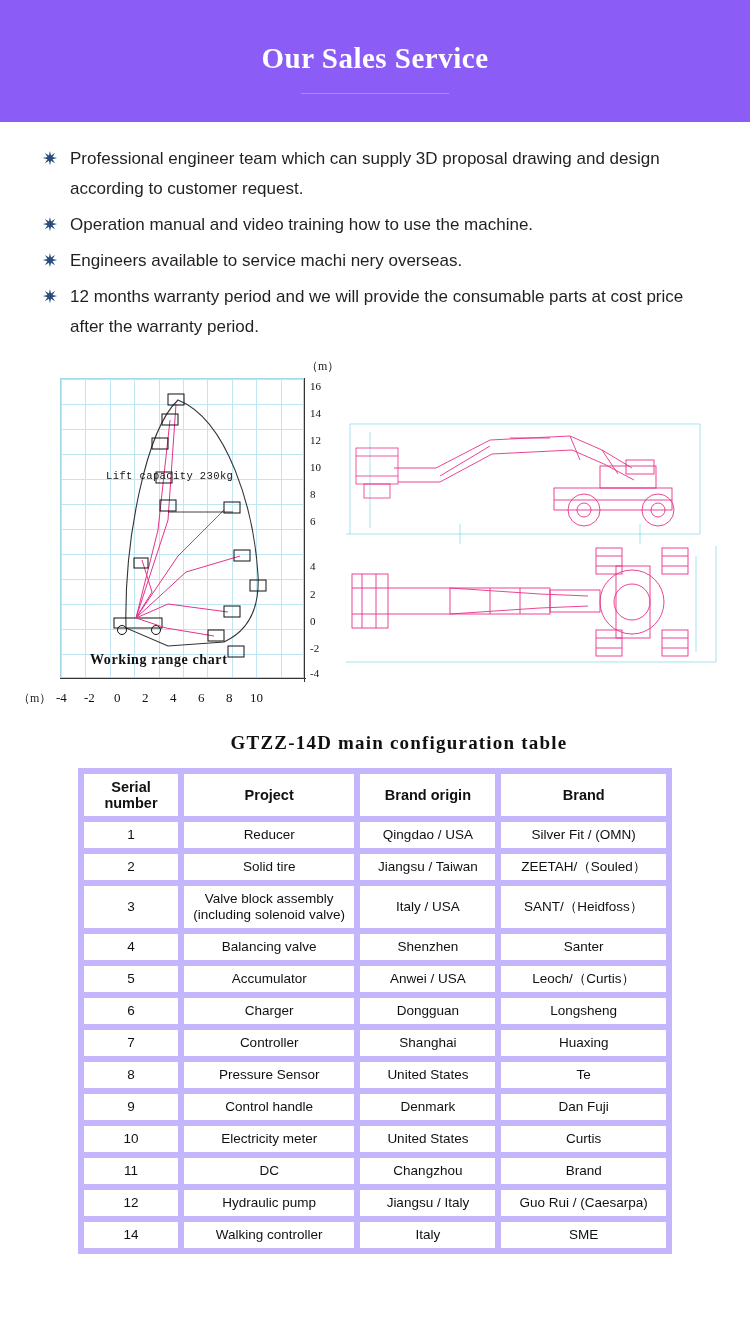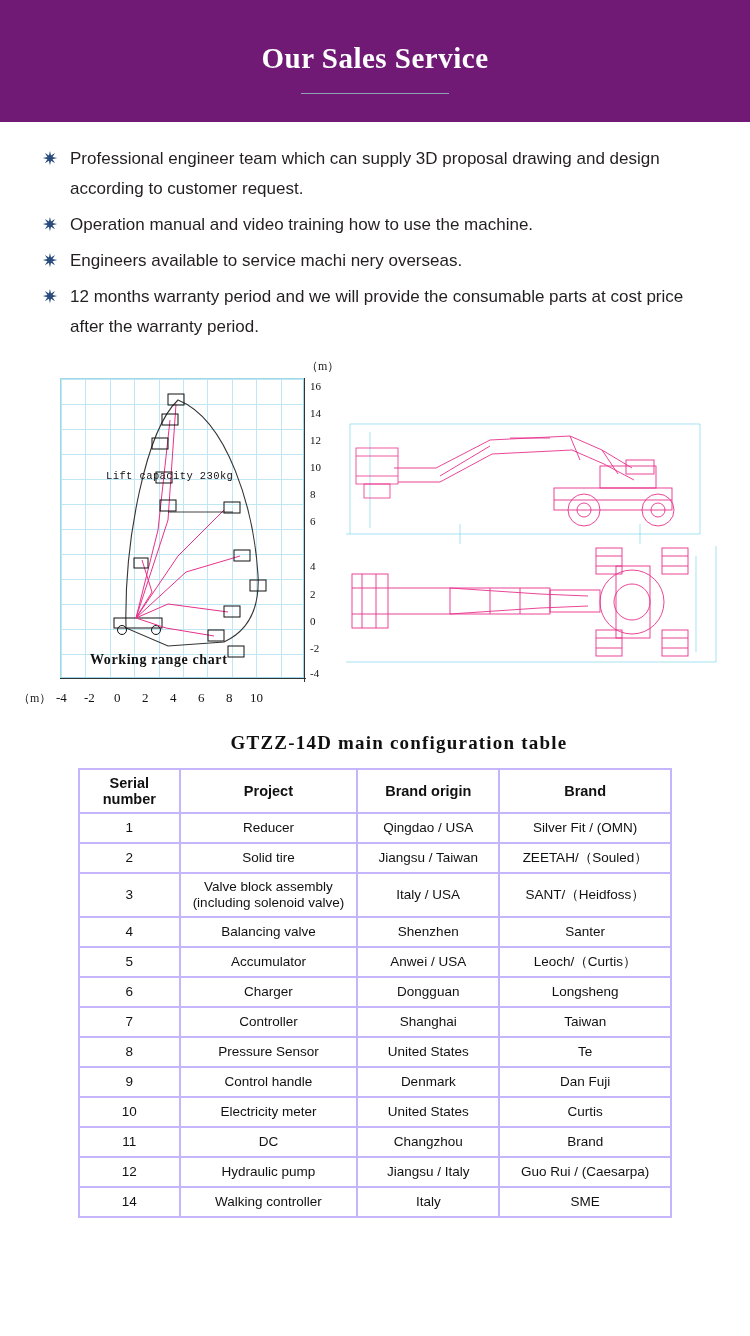--- a/index.html
+++ b/index.html
@@ -11,21 +11,21 @@
     font-family: "Liberation Sans", sans-serif;
     color: #222;
     overflow: hidden;
     position: relative;
   }
 
   
   .banner {
     width: 750px;
     height: 122px;
-    background: #701a75;
+    background: #8b5cf6;
     position: relative;
   }
   .banner-title {
     position: absolute;
     left: 0; right: 0;
     top: 42px;
     text-align: center;
     color: #ffffff;
     font-family: "Liberation Serif", serif;
     font-weight: bold;
@@ -178,21 +178,21 @@
   }
   .table-wrap {
     padding: 14px 78px 0 78px;
   }
   table.config {
     border-collapse: collapse;
     width: 100%;
     table-layout: fixed;
   }
   table.config th, table.config td {
-    border: 2px solid #c4b5fd;
+    border: 6px solid #c4b5fd;
     text-align: center;
     vertical-align: middle;
     font-size: 13.5px;
     color: #111;
     padding: 5px 2px;
     line-height: 16px;
   }
   table.config th {
     font-weight: bold;
     font-size: 14.5px;
@@ -435,21 +435,21 @@
       <tr>
         <td>6</td>
         <td>Charger</td>
         <td>Dongguan</td>
         <td>Longsheng</td>
       </tr>
       <tr>
         <td>7</td>
         <td>Controller</td>
         <td>Shanghai</td>
-        <td>Taiwan</td>
+        <td>Huaxing</td>
       </tr>
       <tr>
         <td>8</td>
         <td>Pressure Sensor</td>
         <td>United States</td>
         <td>Te</td>
       </tr>
       <tr>
         <td>9</td>
         <td>Control handle</td>

